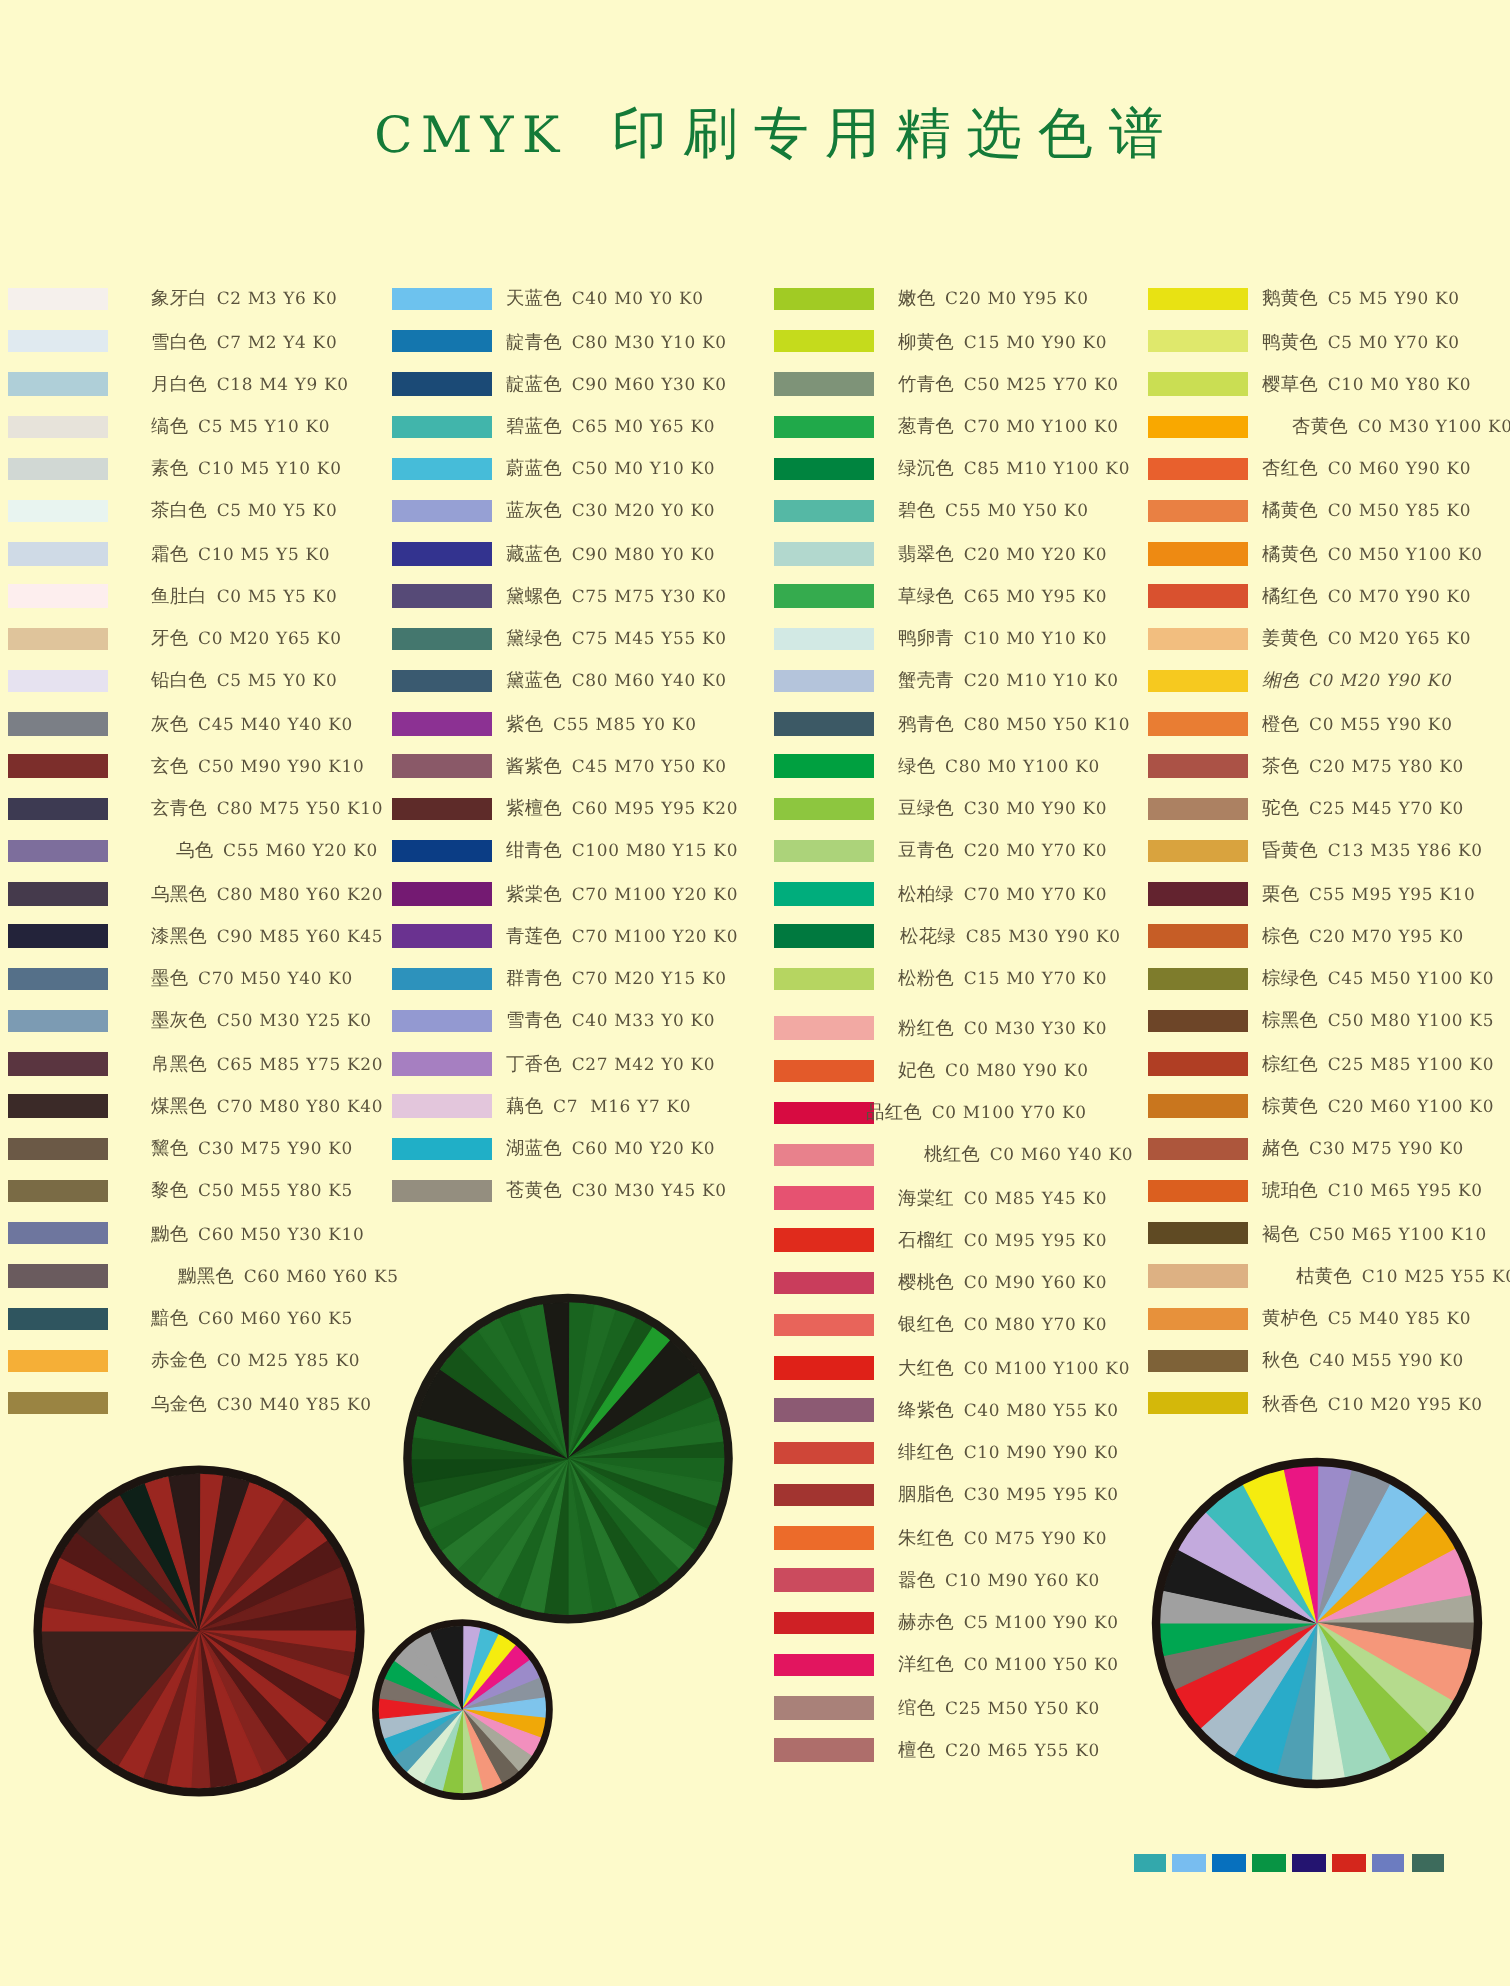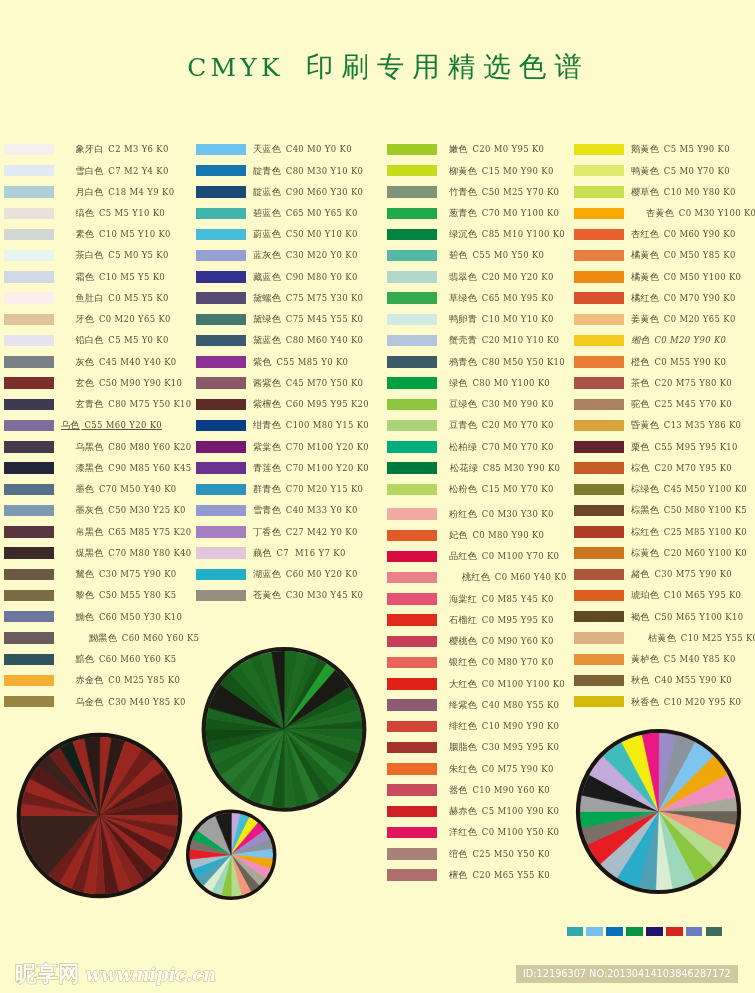--- a/index.html
+++ b/index.html
@@ -90,21 +90,21 @@
         <div class="row" style="top: 233.64px;">
           <div class="sw" style="background: rgb(124, 46, 43);"></div>
           <div class="lbl" style="left: 71.5px;"><span class="cn">玄色</span><span class="cd"> C50 M90 Y90 K10</span></div>
         </div>
         <div class="row" style="top: 254.88px;">
           <div class="sw" style="background: rgb(61, 58, 82);"></div>
           <div class="lbl" style="left: 71.5px;"><span class="cn">玄青色</span><span class="cd"> C80 M75 Y50 K10</span></div>
         </div>
         <div class="row" style="top: 276.12px;">
           <div class="sw" style="background: rgb(125, 110, 156);"></div>
-          <div class="lbl" style="left: 57px; text-decoration: underline;"><span class="cn">乌色</span><span class="cd"> C55 M60 Y20 K0</span></div>
+          <div class="lbl" style="left: 84px;"><span class="cn">乌色</span><span class="cd"> C55 M60 Y20 K0</span></div>
         </div>
         <div class="row" style="top: 297.36px;">
           <div class="sw" style="background: rgb(69, 58, 76);"></div>
           <div class="lbl" style="left: 71.5px; text-align: center;"><span class="cn">乌黑色</span><span class="cd"> C80 M80 Y60 K20</span></div>
         </div>
         <div class="row" style="top: 318.6px;">
           <div class="sw" style="background: rgb(35, 35, 58);"></div>
           <div class="lbl" style="left: 71.5px;"><span class="cn">漆黑色</span><span class="cd"> C90 M85 Y60 K45</span></div>
         </div>
         <div class="row" style="top: 339.84px;">
@@ -314,21 +314,21 @@
         <div class="row" style="top: 364.48px;">
           <div class="sw" style="background: rgb(242, 169, 163);"></div>
           <div class="lbl" style="left: 62px;"><span class="cn">粉红色</span><span class="cd"> C0 M30 Y30 K0</span></div>
         </div>
         <div class="row" style="top: 385.72px;">
           <div class="sw" style="background: rgb(227, 90, 42);"></div>
           <div class="lbl" style="left: 62px;"><span class="cn">妃色</span><span class="cd"> C0 M80 Y90 K0</span></div>
         </div>
         <div class="row" style="top: 406.96px;">
           <div class="sw" style="background: rgb(215, 11, 65);"></div>
-          <div class="lbl" style="left: 62px;"><span class="cn">品红色</span><span class="cd"> C0 M100 Y70 K0</span></div>
+          <div class="lbl" style="left: 46px;"><span class="cn">品红色</span><span class="cd"> C0 M100 Y70 K0</span></div>
         </div>
         <div class="row" style="top: 428.2px;">
           <div class="sw" style="background: rgb(232, 129, 140);"></div>
           <div class="lbl" style="left: 62px; margin-left: 13px;"><span class="cn">桃红色</span><span class="cd"> C0 M60 Y40 K0</span></div>
         </div>
         <div class="row" style="top: 449.44px;">
           <div class="sw" style="background: rgb(230, 82, 113);"></div>
           <div class="lbl" style="left: 62px;"><span class="cn">海棠红</span><span class="cd"> C0 M85 Y45 K0</span></div>
         </div>
         <div class="row" style="top: 470.68px;">
@@ -635,19 +635,15 @@
       <div class="chip" style="left: 0px; background: rgb(51, 168, 172);"></div>
       <div class="chip" style="left: 19.9px; background: rgb(120, 189, 240);"></div>
       <div class="chip" style="left: 39.8px; background: rgb(7, 112, 190);"></div>
       <div class="chip" style="left: 59.7px; background: rgb(8, 148, 68);"></div>
       <div class="chip" style="left: 79.6px; background: rgb(36, 20, 112);"></div>
       <div class="chip" style="left: 99.5px; background: rgb(212, 38, 28);"></div>
       <div class="chip" style="left: 119.4px; background: rgb(108, 124, 192);"></div>
       <div class="chip" style="left: 139.3px; background: rgb(61, 107, 92);"></div>
     </div>
 
-  <div id="wm">
-    <span id="wmcn">昵享网</span><span id="wmurl">www.nipic.cn</span>
-  </div>
-
-  <div id="idbar">ID:12196307 NO:20130414103846287172</div>
+
 
 </div>
 
 </body></html>

